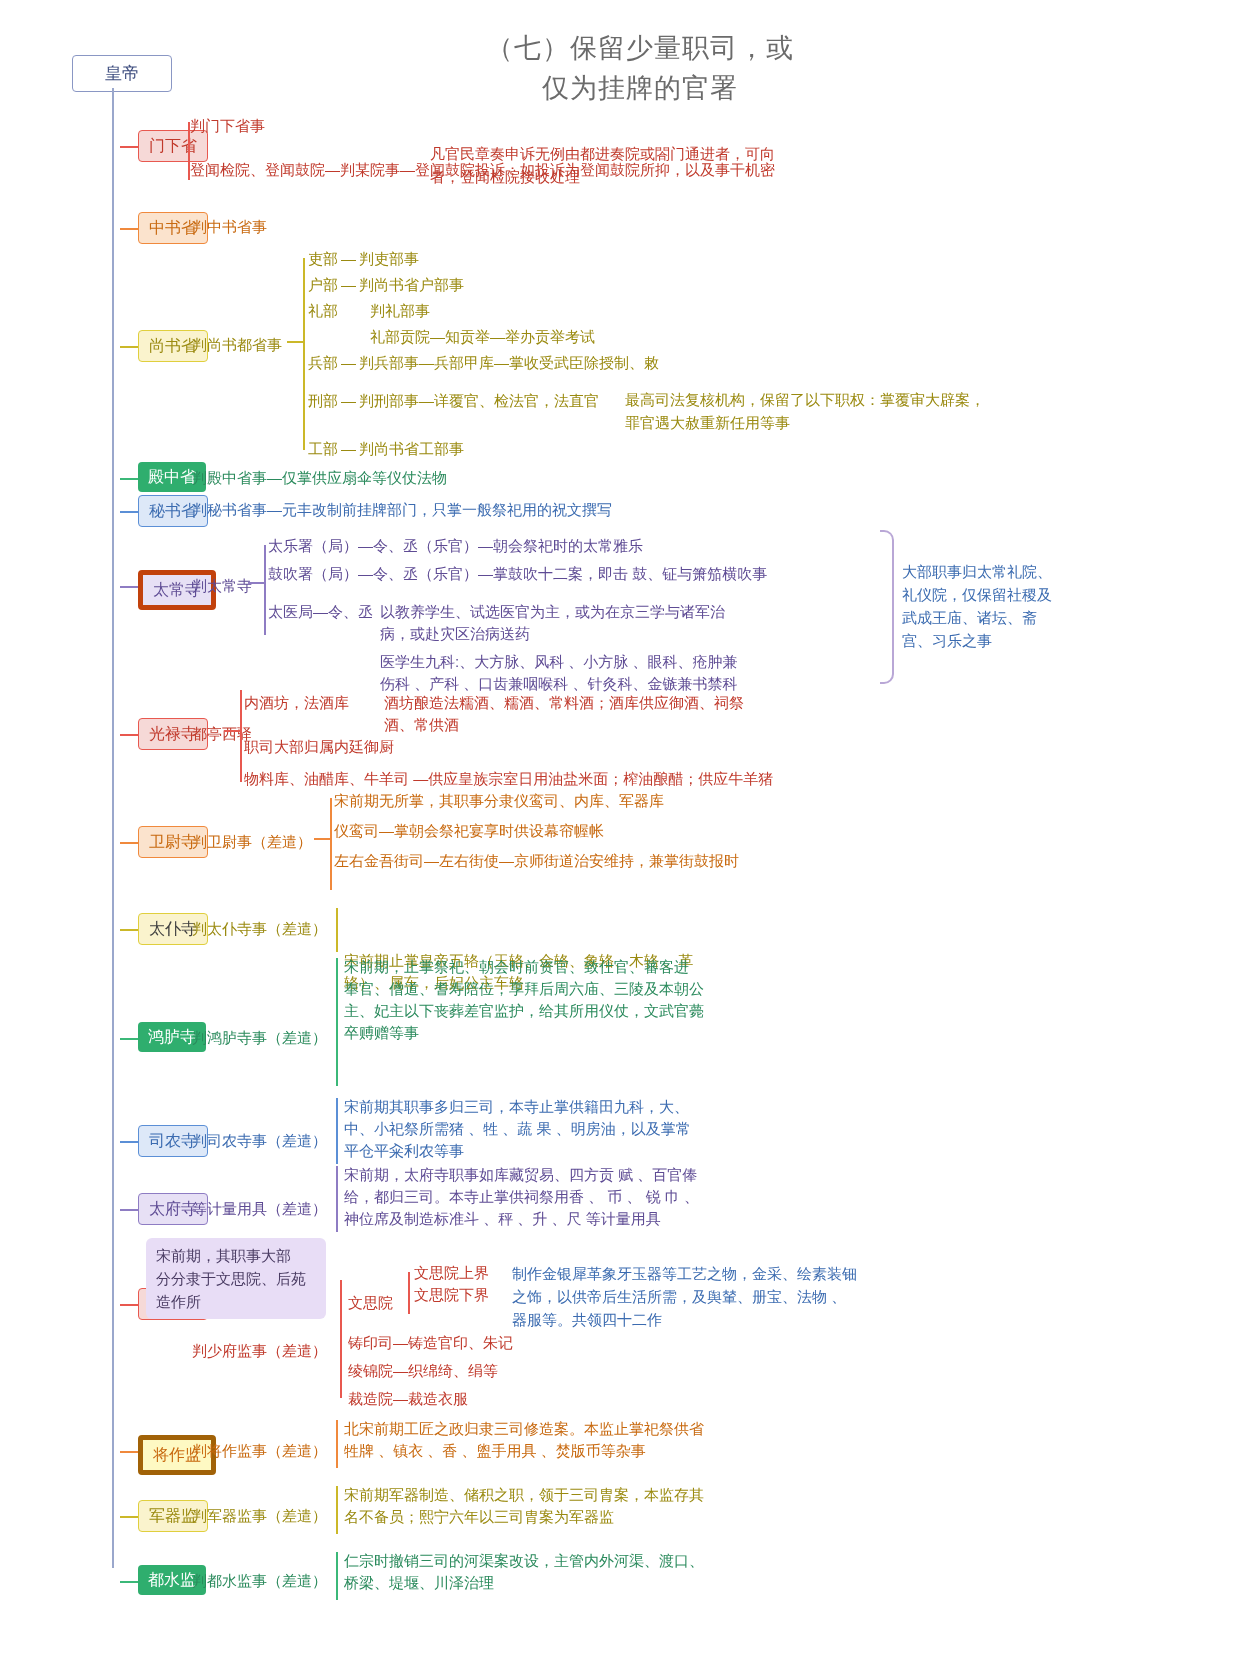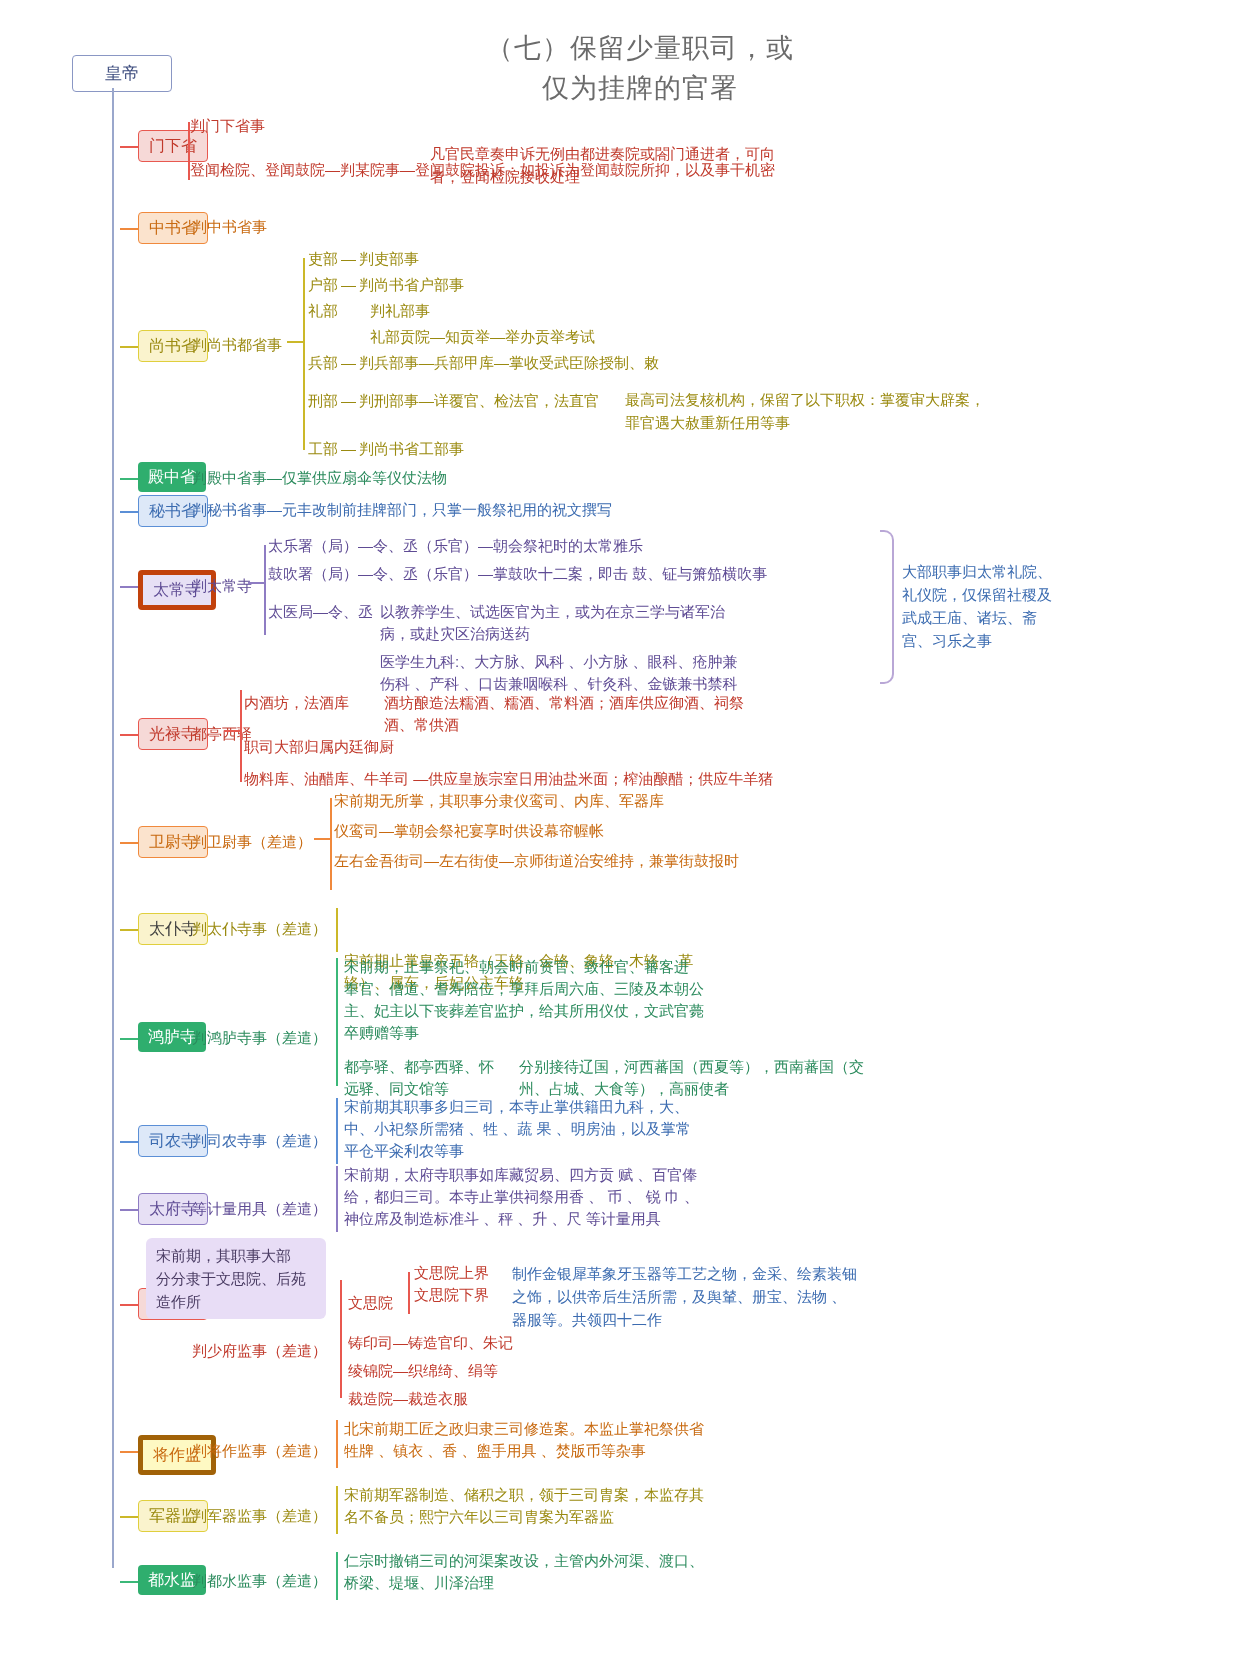--- a/index.html
+++ b/index.html
@@ -238,23 +238,20 @@
 </div>
 <div class="sub" style="left:192px;top:1027px;color:#2a8a5c;">
   <div class="line">判鸿胪寺事（差遣）</div>
 </div>
 <div class="vbar" style="left:336px;top:958px;height:128px;background:#3bb878;"></div>
 <div class="sub" style="left:344px;top:956px;color:#2a8a5c;">
   <div class="line" style="white-space:pre;">宋前期，止掌祭祀、朝会时前资官、致仕官、蕃客进
 奉官、僧道、耆寿陪位，享拜后周六庙、三陵及本朝公
 主、妃主以下丧葬差官监护，给其所用仪仗，文武官薨
 卒赙赠等事</div>
-  <div class="line" style="margin-top:12px;white-space:pre;"><span style="display:inline-block;vertical-align:top;width:175px;">都亭驿、都亭西驿、怀
-远驿、同文馆等</span><span style="display:inline-block;vertical-align:top;">分别接待辽国，河西蕃国（西夏等），西南蕃国（交
-州、占城、大食等），高丽使者</span></div>
 </div>
 
 <div class="row" style="top:1125px;">
   <div class="connector" style="background:#5b8fd6;"></div>
   <div class="chip" style="background:#dde8f8;color:#3b6bb0;border:1px solid #5b8fd6;">司农寺</div>
 </div>
 <div class="sub" style="left:192px;top:1130px;color:#3b6bb0;">
   <div class="line">判司农寺事（差遣）</div>
 </div>
 <div class="vbar" style="left:336px;top:1098px;height:66px;background:#5b8fd6;"></div>

